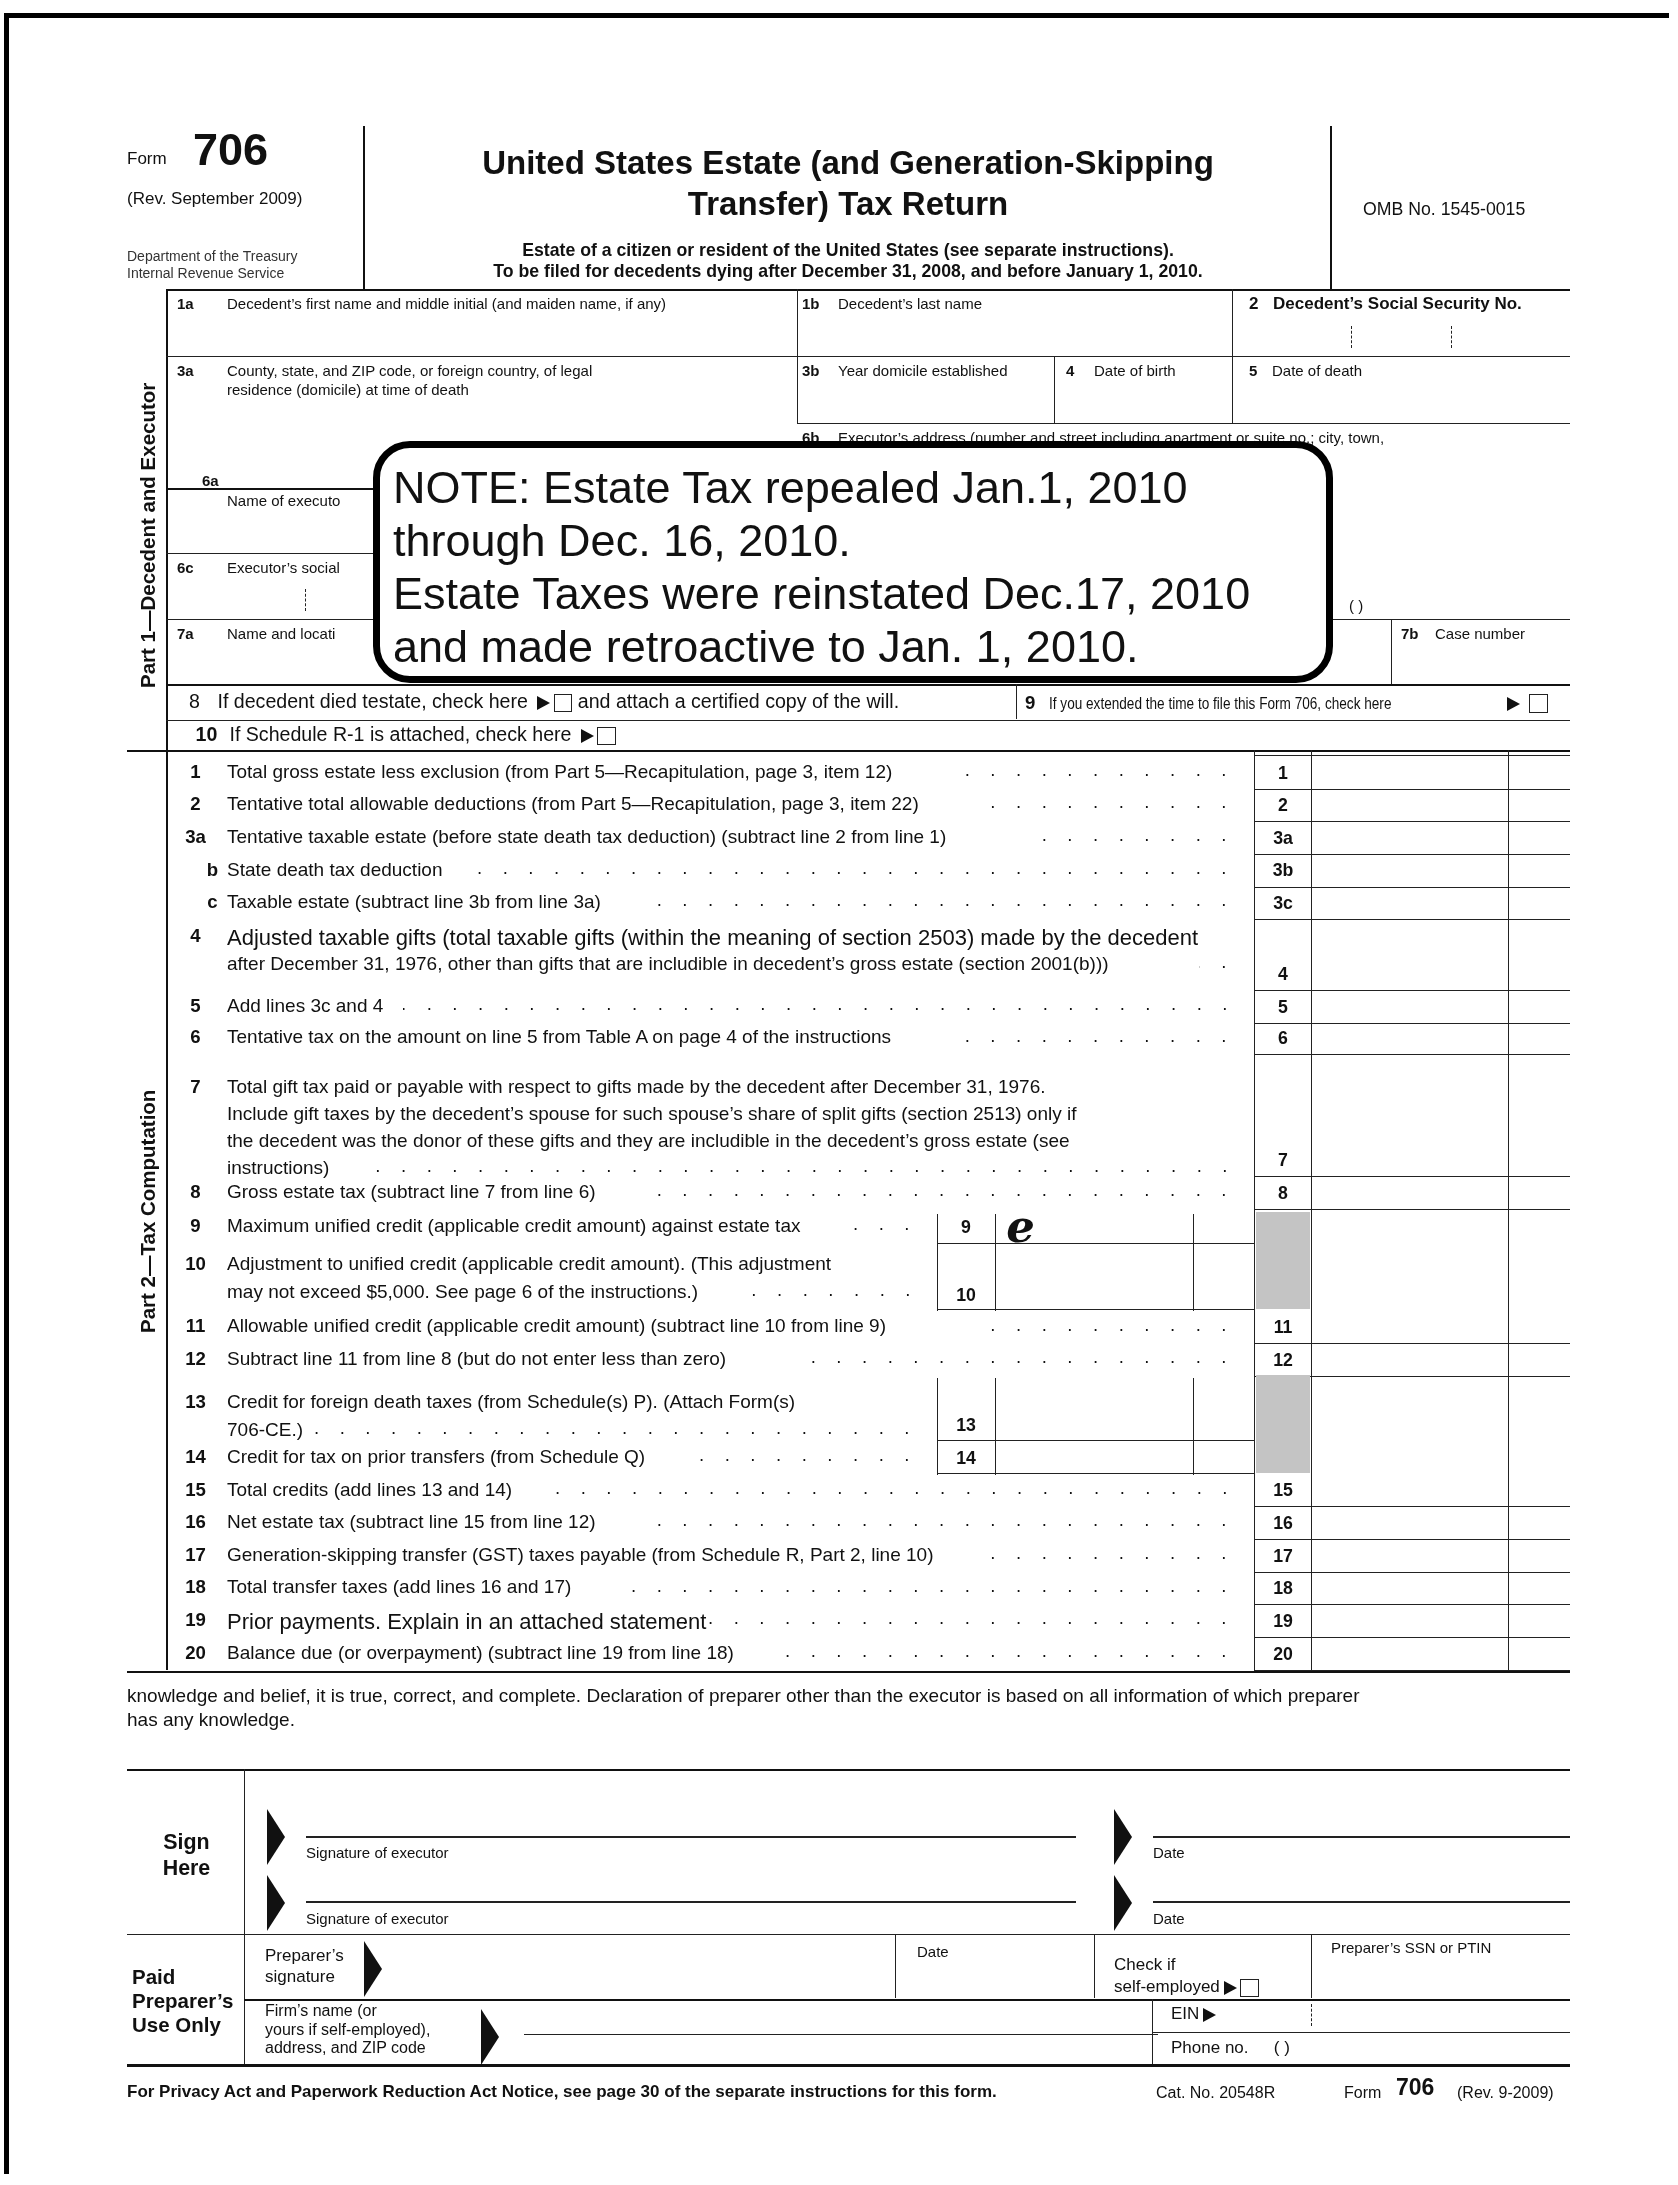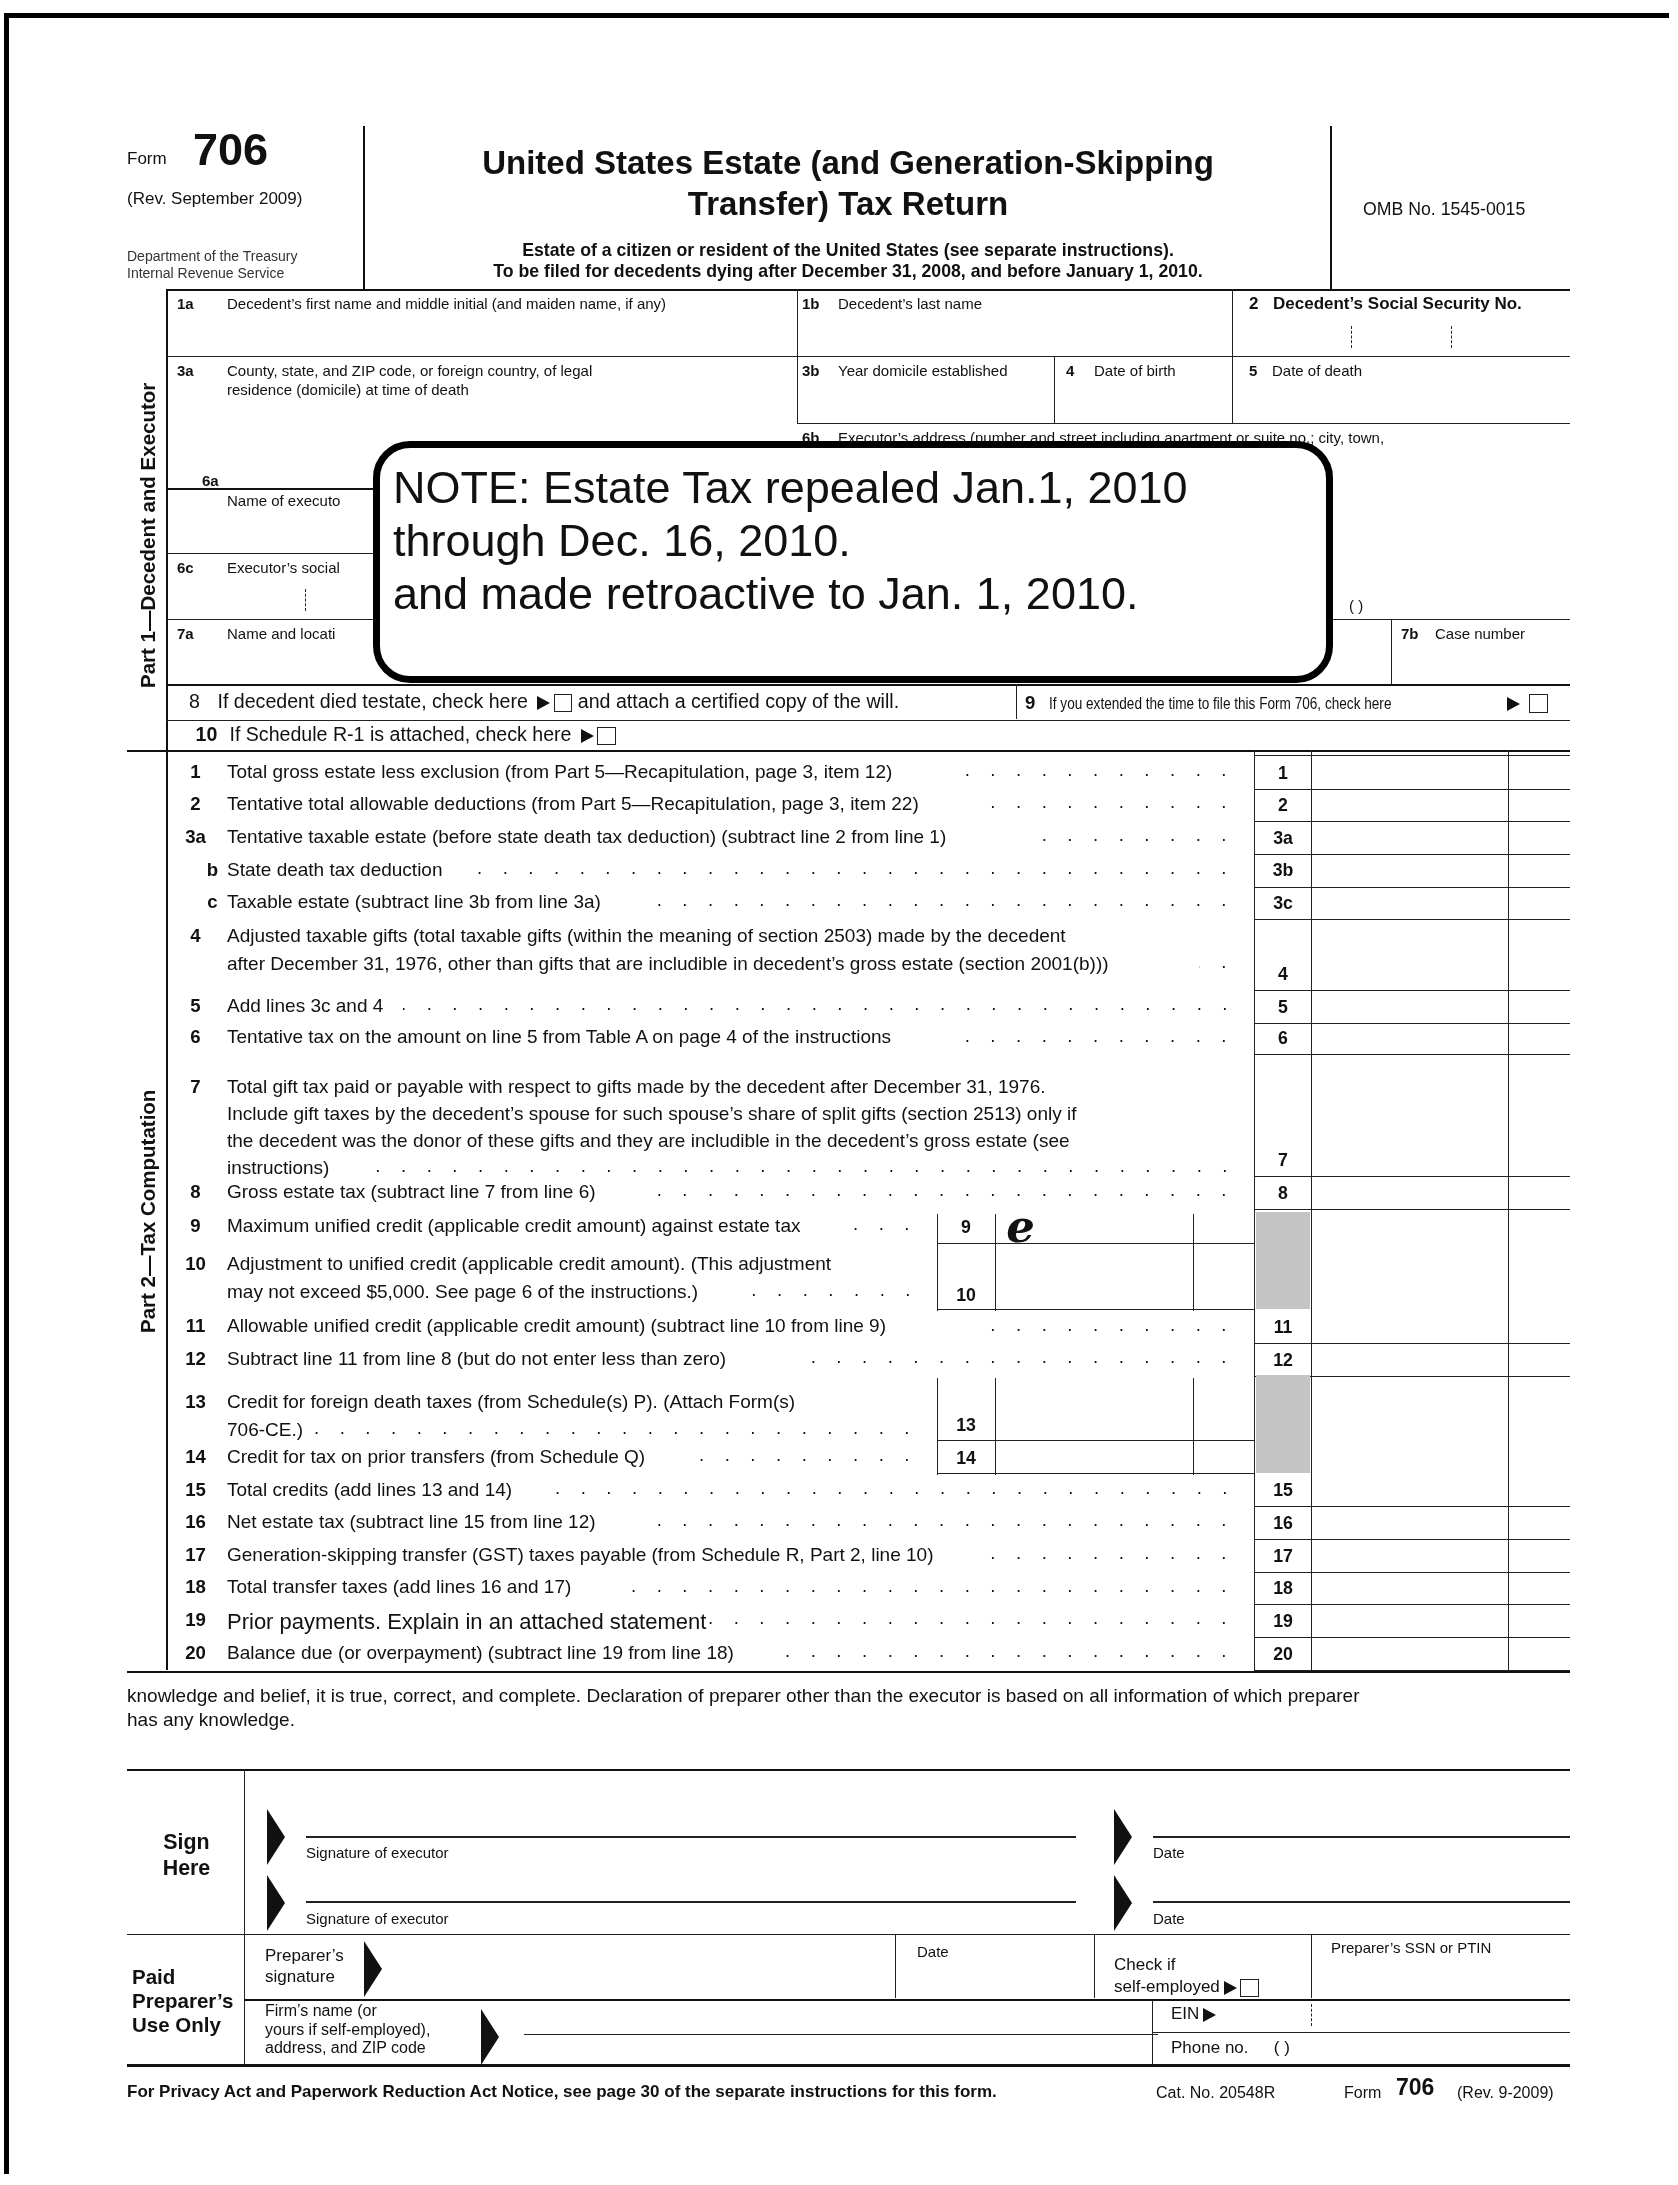--- a/index.html
+++ b/index.html
@@ -135,20 +135,21 @@
 <div class="abs" style="left:177px;top:723px;font-size:19.6px;white-space:nowrap;margin-left:12px;">
   <span style="display:inline-block;width:35px;text-align:center;font-weight:bold;">10</span>
   <span>If Schedule R-1 is attached, check here</span>
   <span class="arrow"></span><span class="cb"></span>
 </div>
 <div class="hline thick" style="left:127px;top:750px;width:1443px;"></div>
 
 <div class="note">
   <div>NOTE: Estate Tax repealed Jan.1, 2010</div>
   <div>through Dec. 16, 2010.</div>
+  <div>Estate Taxes were reinstated Dec.17, 2010</div>
   <div>and made retroactive to Jan. 1, 2010.</div>
 </div>
 
 <div class="vline thick" style="left:166px;top:750px;height:920px;"></div>
 <span class="vert" style="left:136px;top:1333px;">Part 2—Tax Computation</span>
 
 <div id="part2">
     <div>
       <span class="t num" style="left:177px;top:761px;font-size:18.6px;width:37px;text-align:center;">1</span>
       <span class="t" style="left:227px;top:761px;font-size:19px;">Total gross estate less exclusion (from Part 5—Recapitulation, page 3, item 12)</span>
@@ -184,21 +185,21 @@
     <div>
       <span class="t num" style="left:194px;top:891px;font-size:18.6px;width:37px;text-align:center;">c</span>
       <span class="t" style="left:227px;top:891px;font-size:19px;">Taxable estate (subtract line 3b from line 3a)</span>
       <span class="dots" style="left:653px;top:889px;width:594px;text-align:right;direction:rtl;">............................................................</span>
       <span class="linenum" style="left:1255px;top:893px;">3c</span>
       <div style="position:absolute;left:1313px;top:887px;width:195px;height:32px;"></div>
       <div class="hline" style="left:1254px;top:919px;width:316px;"></div>
     </div>
     <div>
       <span class="t num" style="left:177px;top:925px;font-size:18.6px;width:37px;text-align:center;">4</span>
-      <span class="t" style="left:227px;top:925px;font-size:19px;">Adjusted taxable gifts (total taxable gifts (within the meaning of section 2503) made by the decedent</span>
+      <span class="t" style="left:227px;top:925px;font-size:22px;">Adjusted taxable gifts (total taxable gifts (within the meaning of section 2503) made by the decedent</span>
       <span class="t" style="left:227px;top:953px;font-size:19px;">after December 31, 1976, other than gifts that are includible in decedent’s gross estate (section 2001(b)))</span>
       <span class="dots" style="left:1199px;top:951px;width:48px;text-align:right;direction:rtl;">............................................................</span>
       <span class="linenum" style="left:1255px;top:964px;">4</span>
       <div style="position:absolute;left:1313px;top:921px;width:195px;height:69px;"></div>
       <div class="hline" style="left:1254px;top:990px;width:316px;"></div>
     </div>
     <div>
       <span class="t num" style="left:177px;top:995px;font-size:18.6px;width:37px;text-align:center;">5</span>
       <span class="t" style="left:227px;top:995px;font-size:19px;">Add lines 3c and 4</span>
       <span class="dots" style="left:403px;top:993px;width:845px;text-align:right;direction:rtl;">............................................................</span>

